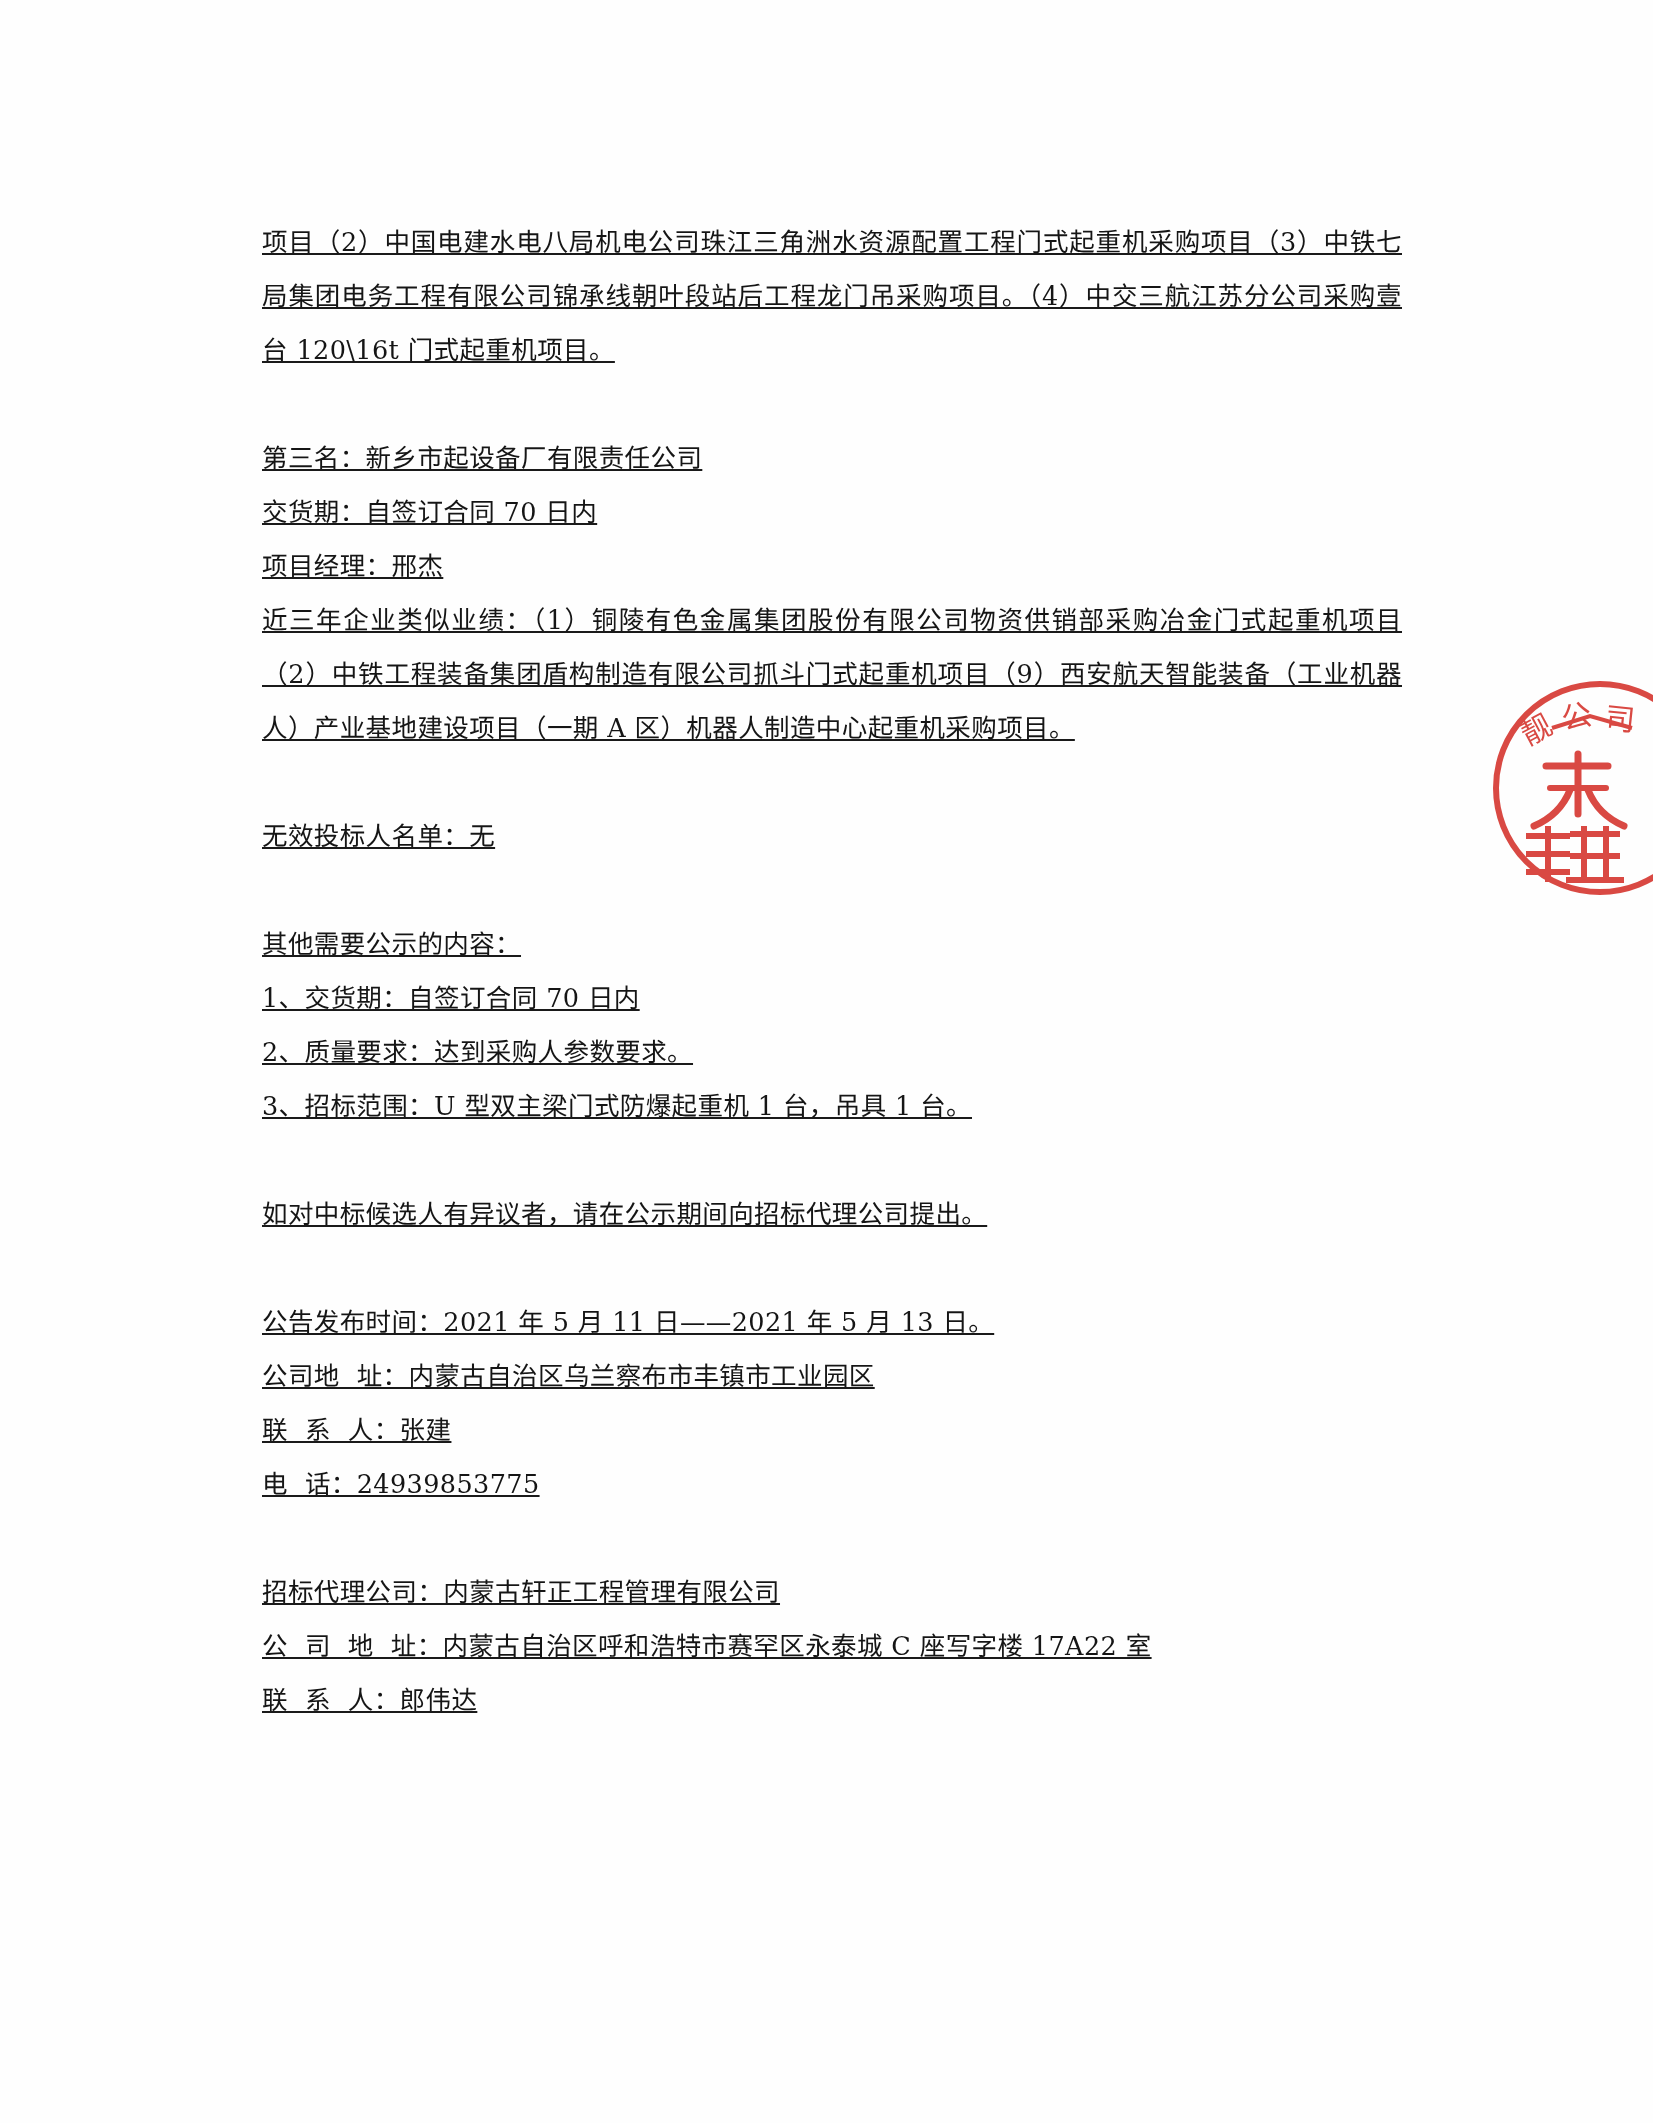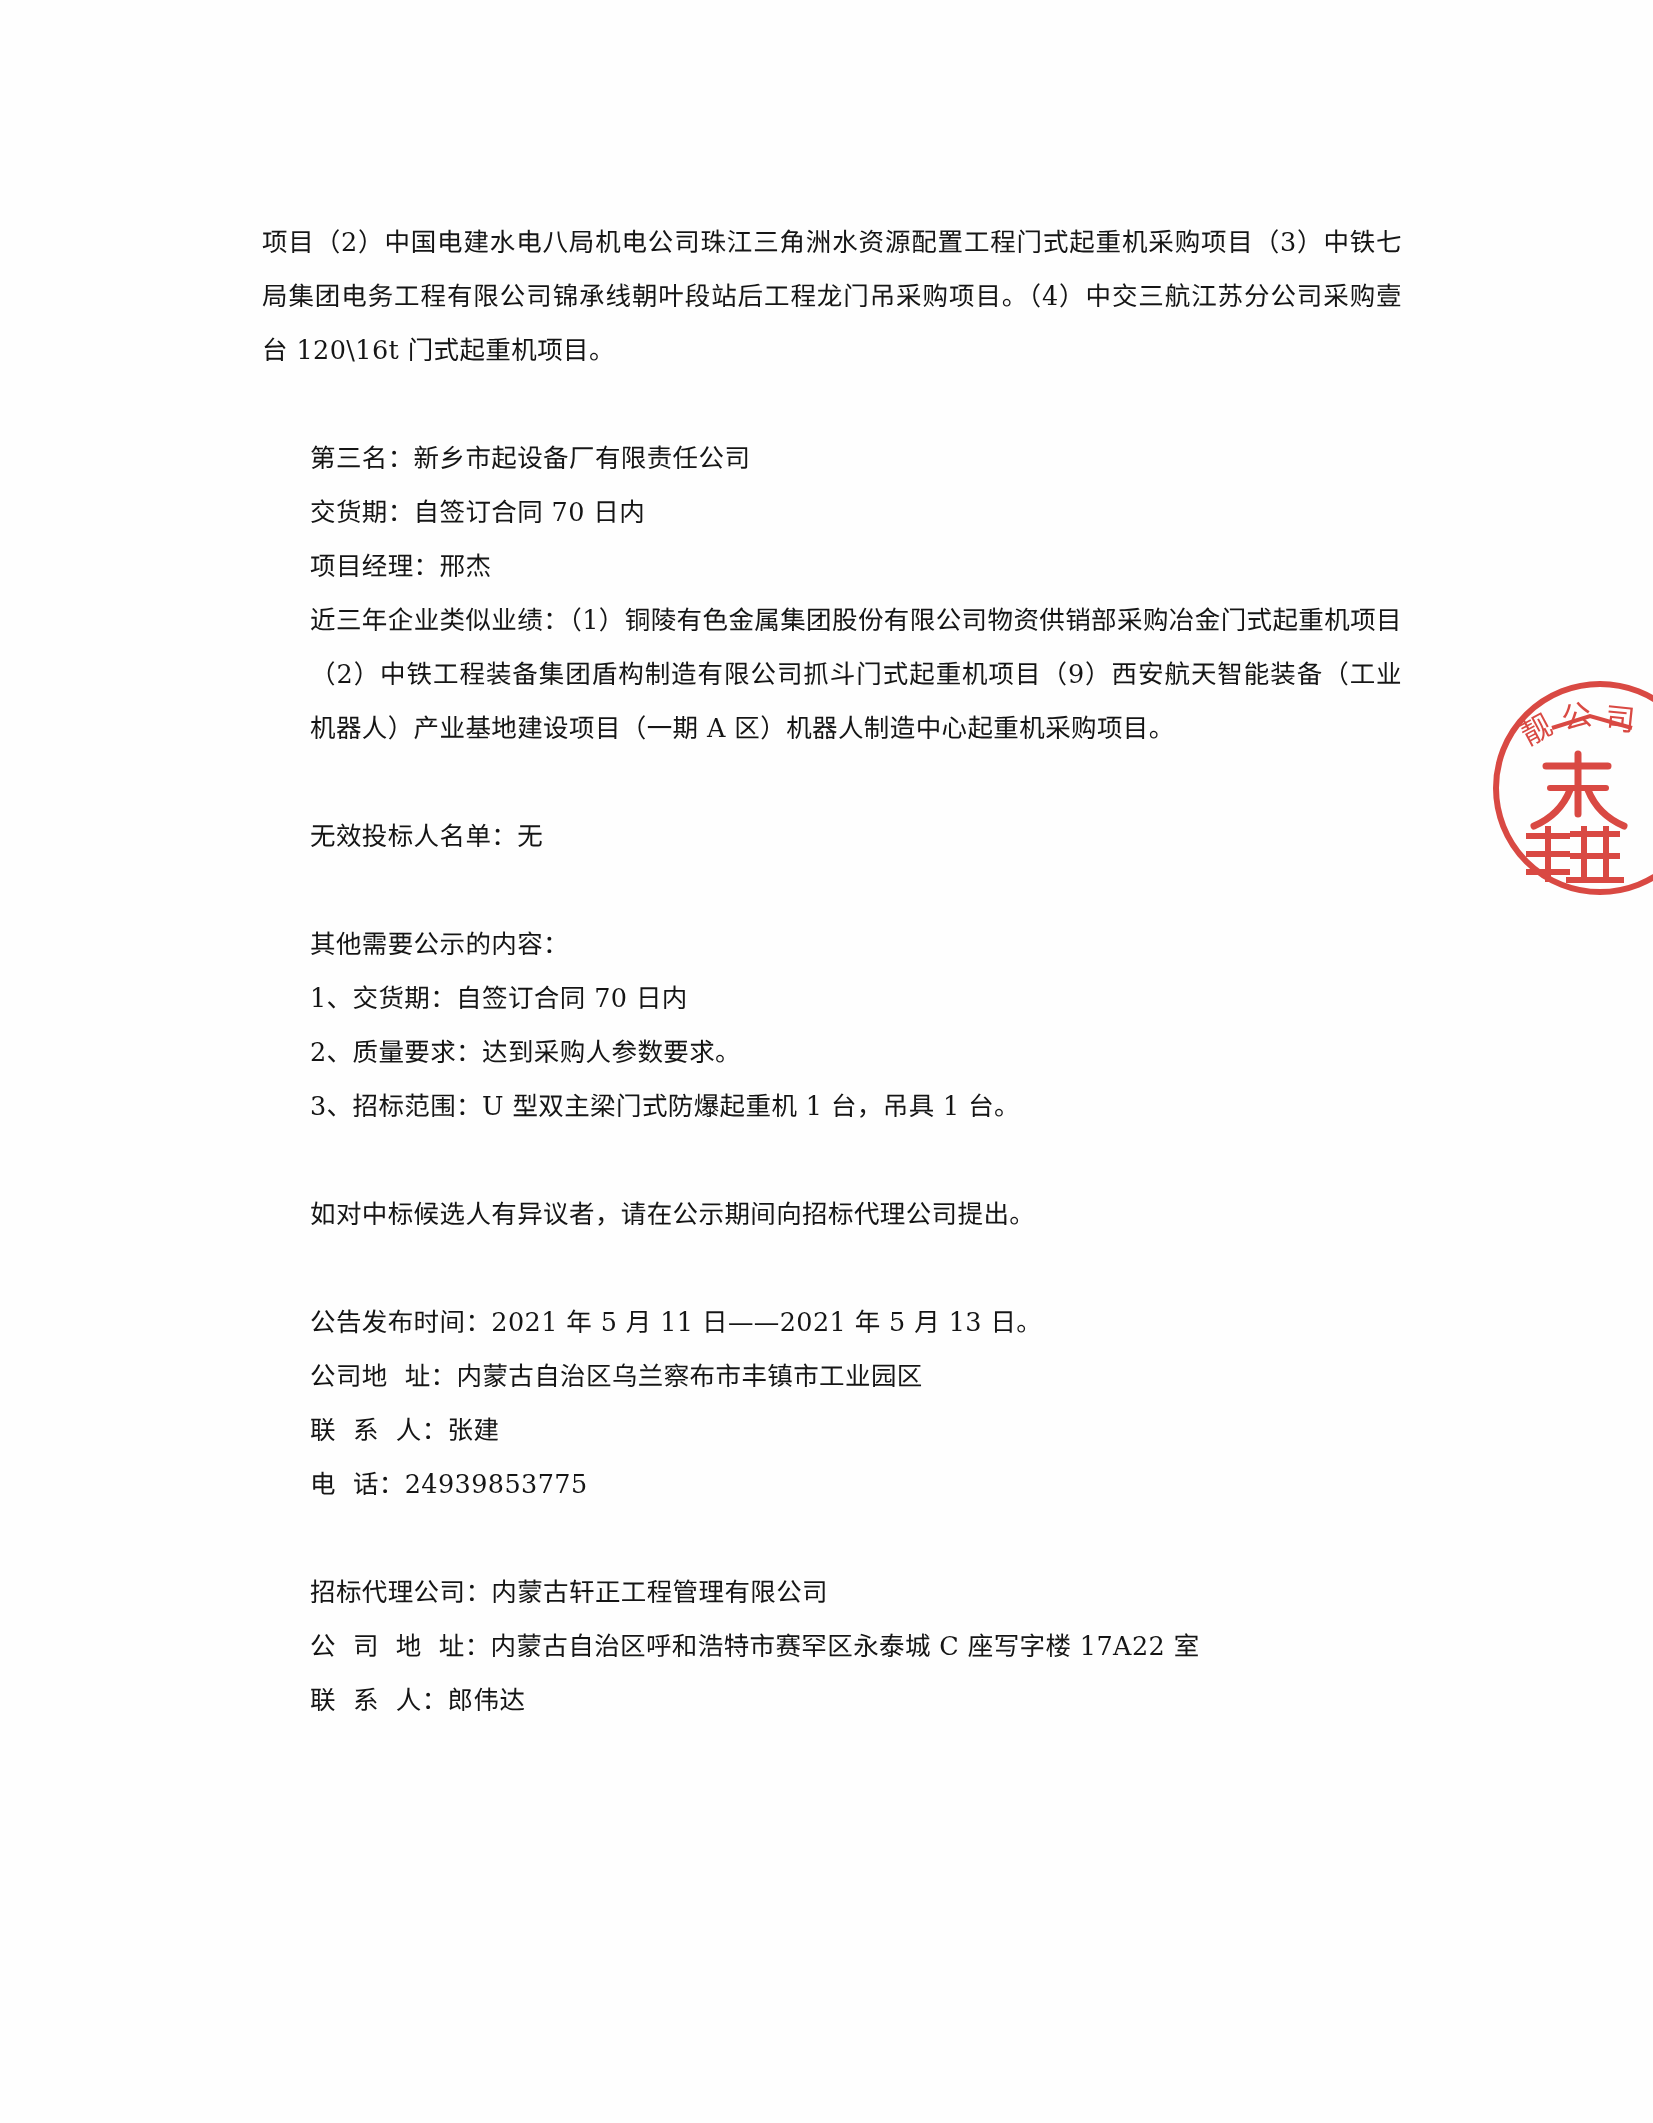--- a/index.html
+++ b/index.html
@@ -18,38 +18,38 @@
   .page {
     position: absolute;
     inset: 0;
     background: #fefefe;
   }
   .doc-body {
     position: absolute;
     left: 262px;
     top: 215px;
     width: 1140px;
+    text-decoration: underline;
   }
   .para {
     font-size: 25.5px;
     line-height: 54px;
     letter-spacing: 0.4px;
     text-align: justify;
     margin: 0;
     color: #151515;
   }
   .spacer-lg { height: 54px; }
 
   .line {
     font-size: 25.5px;
     line-height: 54px;
     letter-spacing: 0.4px;
     white-space: pre;
     color: #151515;
-    margin-left: 48px;
   }
   .line.wrap {
     white-space: normal;
     text-align: justify;
   }
 
   
   .seal {
     position: absolute;
     left: 1490px;

